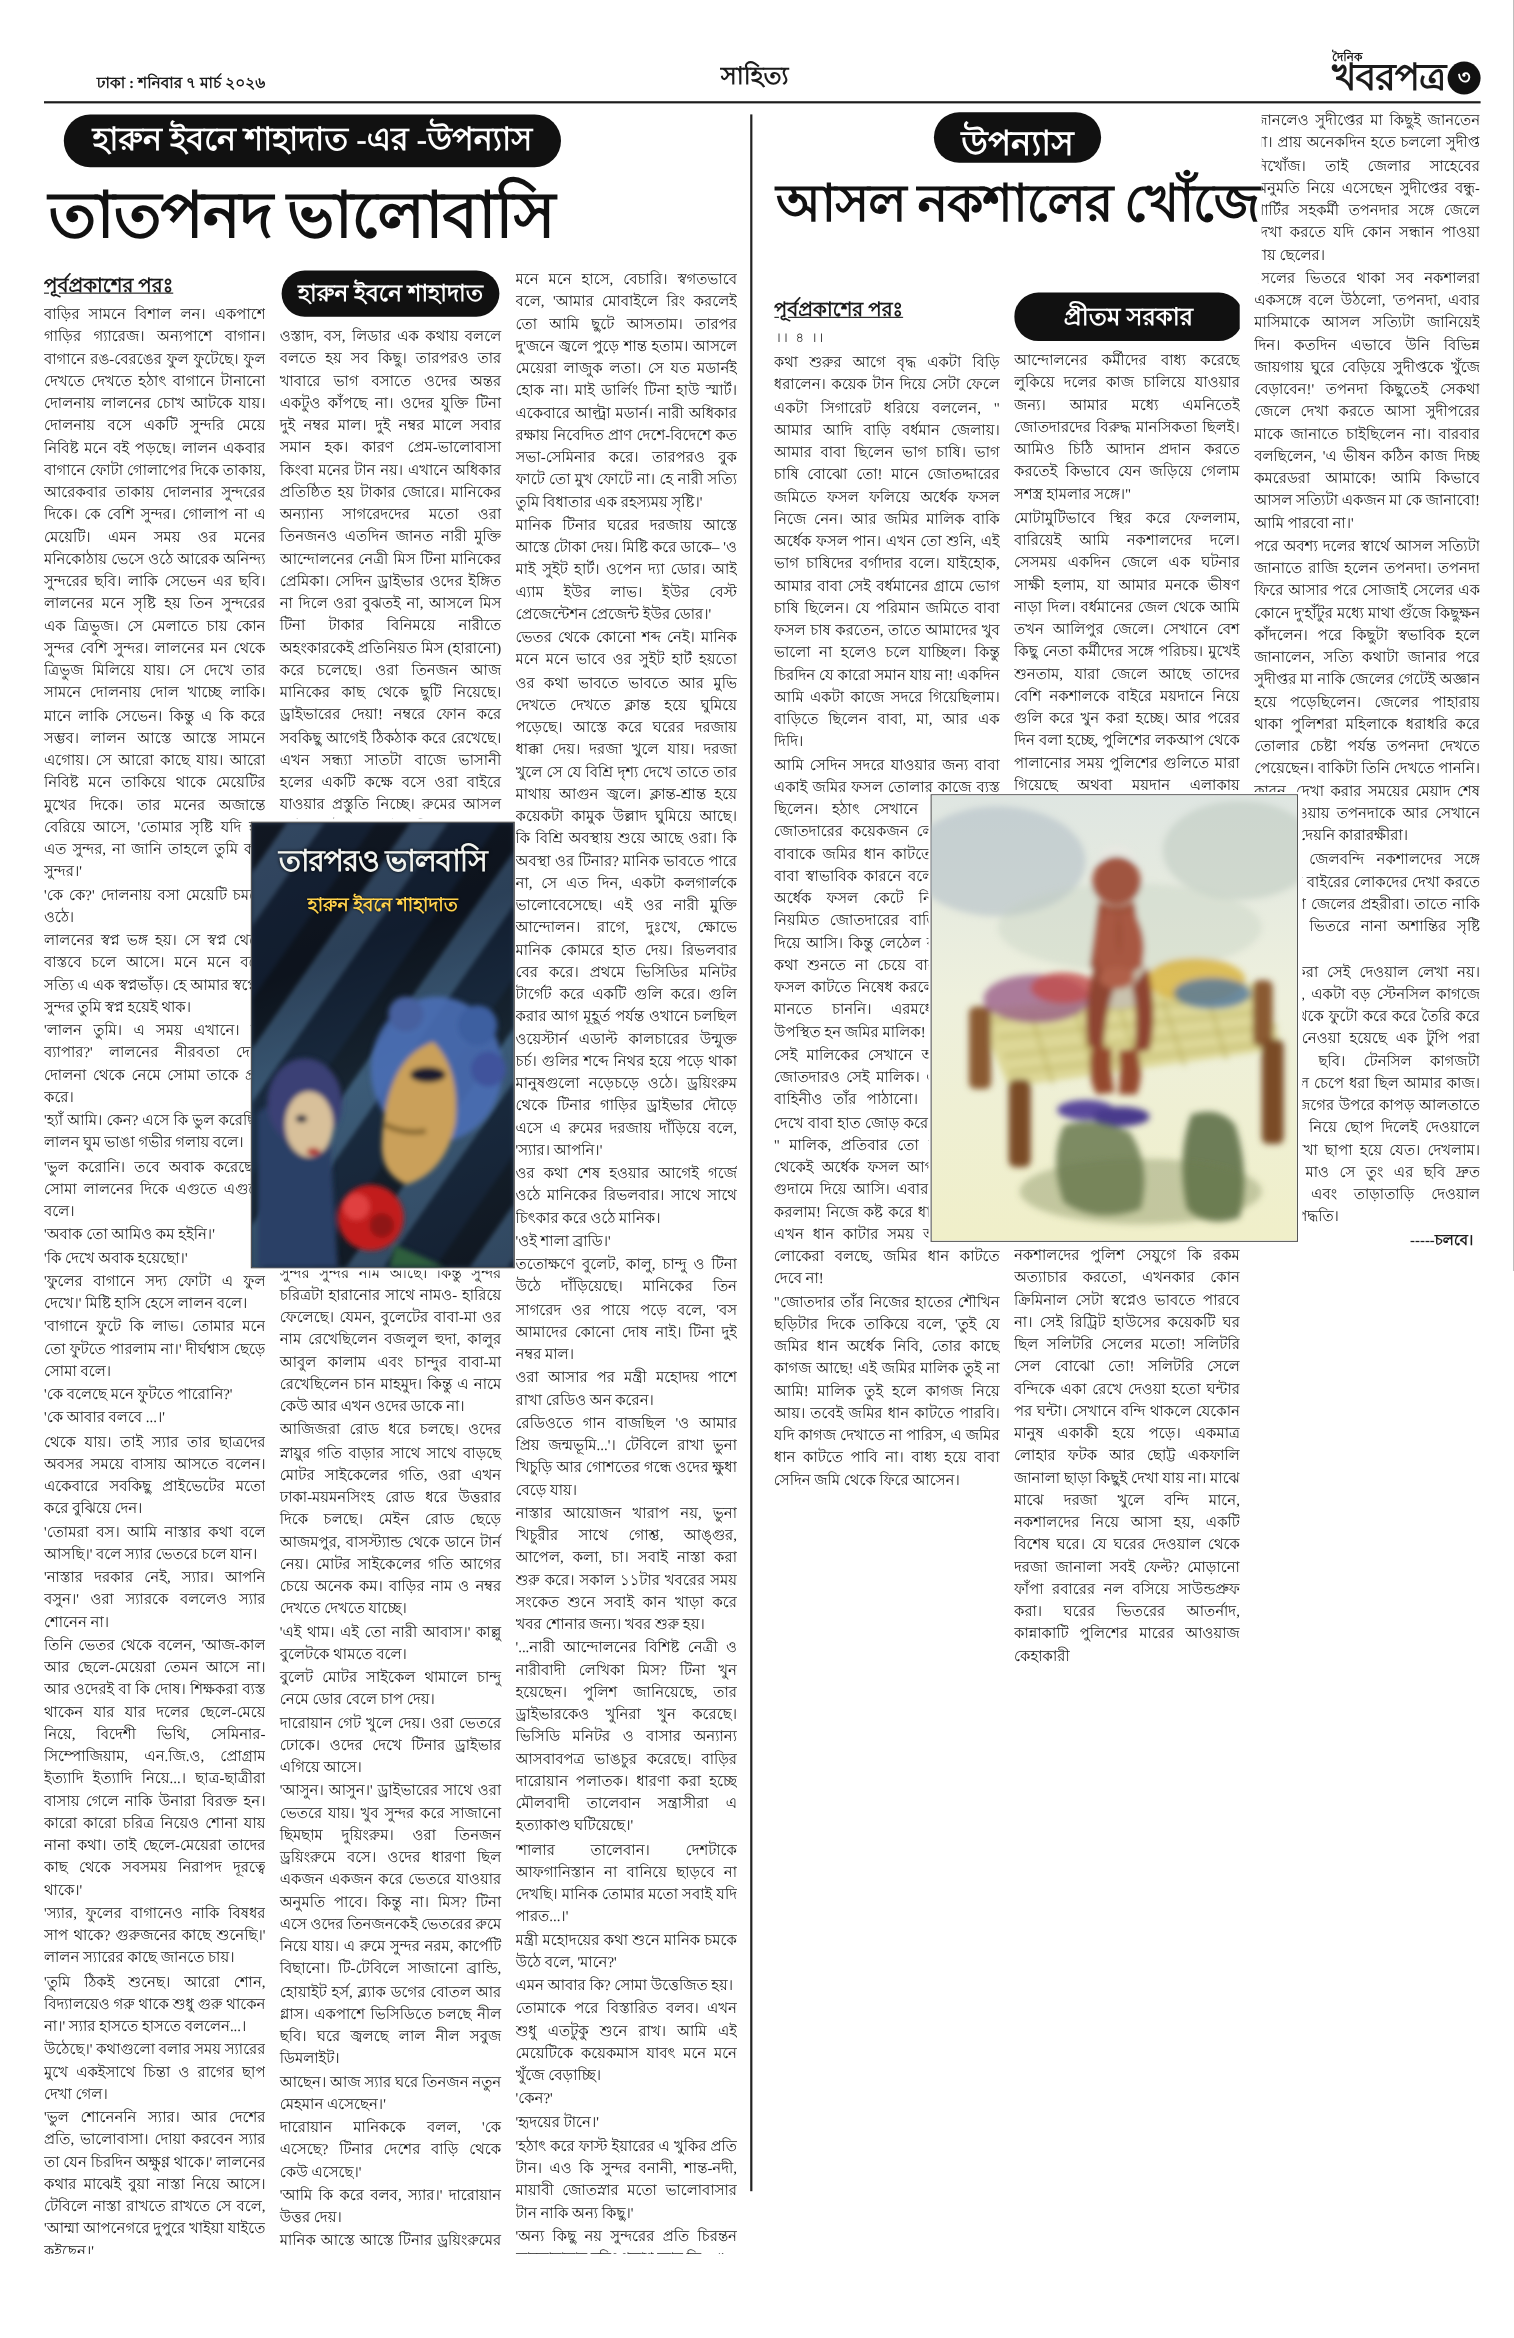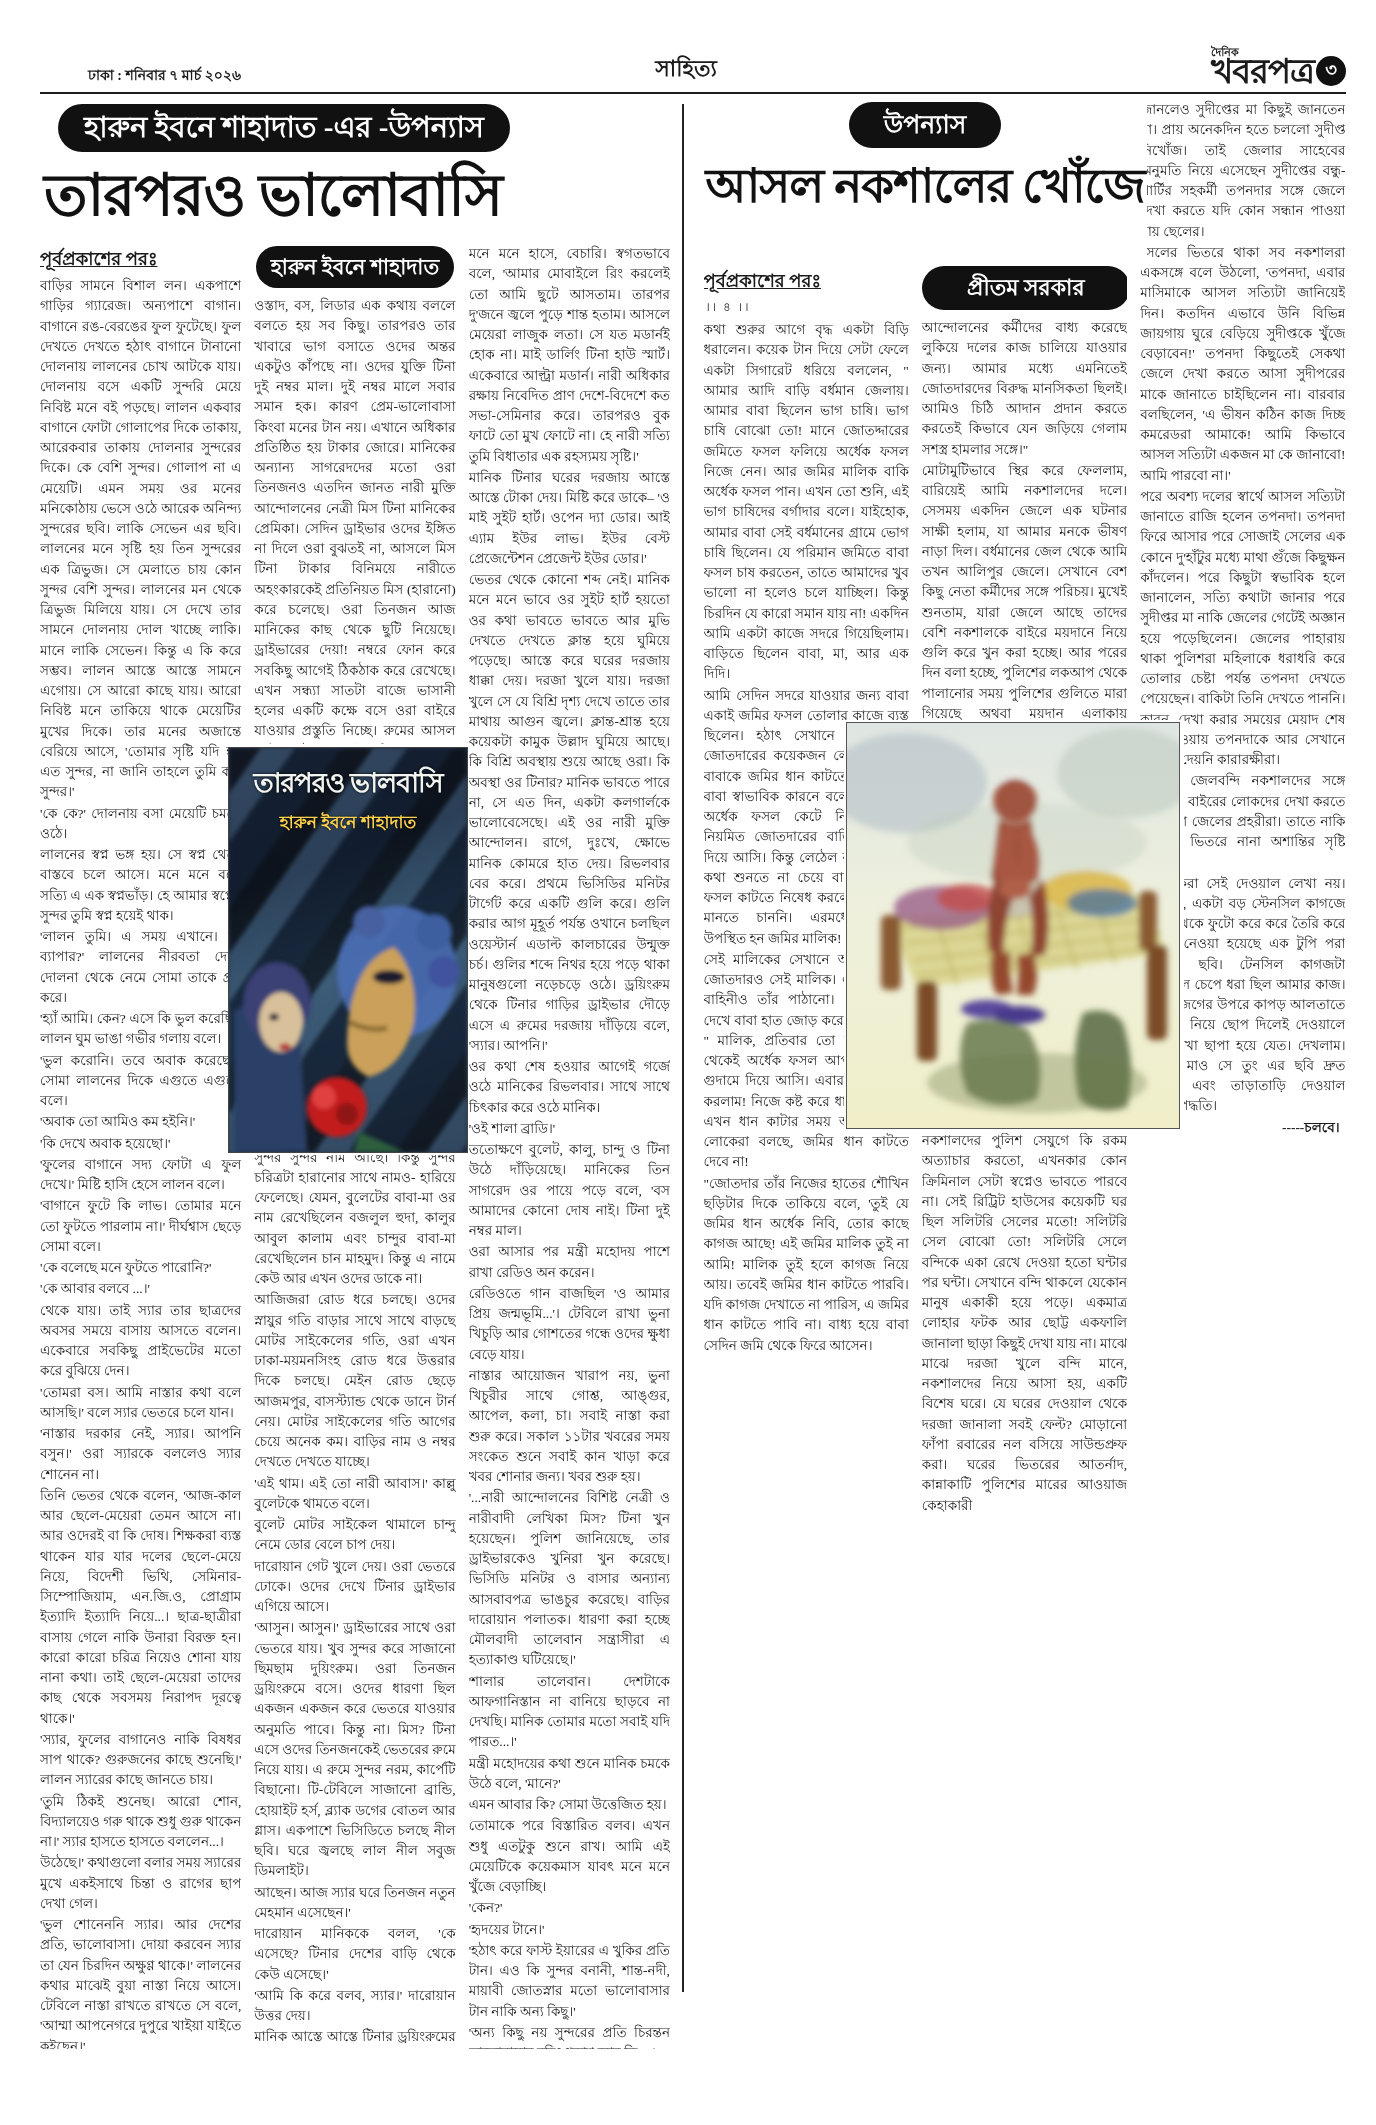--- a/index.html
+++ b/index.html
@@ -30,21 +30,21 @@
   .body-l{position:relative;height:1805px;display:flex;gap:13px;overflow:hidden;}
   .body-r{position:relative;height:1962px;display:flex;gap:13px;overflow:hidden;padding-left:8px;}
   .col{flex:1 1 0;overflow:hidden;font-size:13.5px;line-height:1.5;text-align:justify;}
   .col .para{margin:0 0 1px 0;}
   .prev-label{font-weight:bold;font-size:18px;text-decoration:underline;margin:2px 0 3px 0;}
   .installment{font-size:12px;letter-spacing:2px;margin:0 0 4px 2px;}
   .author-pill{width:198px;font-size:21px;height:42px;line-height:2;margin:2px auto 8px auto;}
   .byline-pill{width:208px;font-size:22px;height:44px;line-height:2;margin:0 auto 8px auto;}
   
   .r-head{position:absolute;left:8px;top:0;width:443px;height:158px;background:#fff;z-index:3;text-align:center;}
-  .genre-pill{width:152px;font-size:25px;height:46px;line-height:1.85;margin:2px auto 4px auto;}
+  .genre-pill{width:152px;font-size:31px;height:46px;line-height:1.85;margin:2px auto 4px auto;}
   .right-title{font-size:47px;margin:0;}
   .pad-top{padding-top:166px;}
   .continued{text-align:right;font-weight:bold;padding-right:6px;}
   
   .cover{position:absolute;left:188px;top:500px;width:240px;height:408px;z-index:4;
          background:#fff;padding:3px 0 0 0;}
   .cover-inner{position:relative;width:238px;height:404px;overflow:hidden;border:1px solid #444;
       background:linear-gradient(160deg,#27354d 0%,#1d2b40 30%,#33506b 55%,#24344a 100%);}
   .cover-stripes{position:absolute;inset:0;background:repeating-linear-gradient(125deg,rgba(0,0,0,.55) 0 26px,rgba(90,130,160,.25) 26px 54px,rgba(10,20,35,.6) 54px 92px);filter:blur(2px);}
   .cover-title{position:relative;z-index:2;color:#f2f4f0;font-weight:bold;font-size:27px;text-align:center;margin-top:14px;letter-spacing:-1px;text-shadow:0 0 3px #000;}
@@ -68,21 +68,21 @@
         <span class="brand-big">খবরপত্র</span>
       </div>
       <div class="pagenum">৩</div>
     </div>
   </div>
 
   <div class="main">
 
     <div class="art-left">
       <div class="pill series-pill">হারুন ইবনে শাহাদাত -এর -উপন্যাস</div>
-      <div class="big-title left-title">তারপরও ভালোবাসি</div>
+      <div class="big-title left-title">তাতপনদ ভালোবাসি</div>
 
       <div class="body-l">
         <div class="col">
           <div class="prev-label">পূর্বপ্রকাশের পরঃ</div>
           <div>
               <p class="para">বাড়ির সামনে বিশাল লন। একপাশে গাড়ির গ্যারেজ। অন্যপাশে বাগান। বাগানে রঙ-বেরঙের ফুল ফুটেছে। ফুল দেখতে দেখতে হঠাৎ বাগানে টানানো দোলনায় লালনের চোখ আটকে যায়। দোলনায় বসে একটি সুন্দরি মেয়ে নিবিষ্ট মনে বই পড়ছে। লালন একবার বাগানে ফোটা গোলাপের দিকে তাকায়, আরেকবার তাকায় দোলনার সুন্দরের দিকে। কে বেশি সুন্দর। গোলাপ না এ মেয়েটি। এমন সময় ওর মনের মনিকোঠায় ভেসে ওঠে আরেক অনিন্দ্য সুন্দরের ছবি। লাকি সেভেন এর ছবি। লালনের মনে সৃষ্টি হয় তিন সুন্দরের এক ত্রিভুজ। সে মেলাতে চায় কোন সুন্দর বেশি সুন্দর। লালনের মন থেকে ত্রিভুজ মিলিয়ে যায়। সে দেখে তার সামনে দোলনায় দোল খাচ্ছে লাকি। মানে লাকি সেভেন। কিন্তু এ কি করে সম্ভব। লালন আস্তে আস্তে সামনে এগোয়। সে আরো কাছে যায়। আরো নিবিষ্ট মনে তাকিয়ে থাকে মেয়েটির মুখের দিকে। তার মনের অজান্তে বেরিয়ে আসে, 'তোমার সৃষ্টি যদি হয় এত সুন্দর, না জানি তাহলে তুমি কত সুন্দর।'</p>
               <p class="para">'কে কে?' দোলনায় বসা মেয়েটি চমকে ওঠে।</p>
               <p class="para">লালনের স্বপ্ন ভঙ্গ হয়। সে স্বপ্ন থেকে বাস্তবে চলে আসে। মনে মনে বলে সত্যি এ এক স্বপ্নভাঁড়। হে আমার স্বপ্নের সুন্দর তুমি স্বপ্ন হয়েই থাক।</p>
               <p class="para">'লালন তুমি। এ সময় এখানে। কি ব্যাপার?' লালনের নীরবতা দেখে দোলনা থেকে নেমে সোমা তাকে প্রশ্ন করে।</p>
               <p class="para">'হ্যাঁ আমি। কেন? এসে কি ভুল করেছি?' লালন ঘুম ভাঙা গভীর গলায় বলে।</p>

